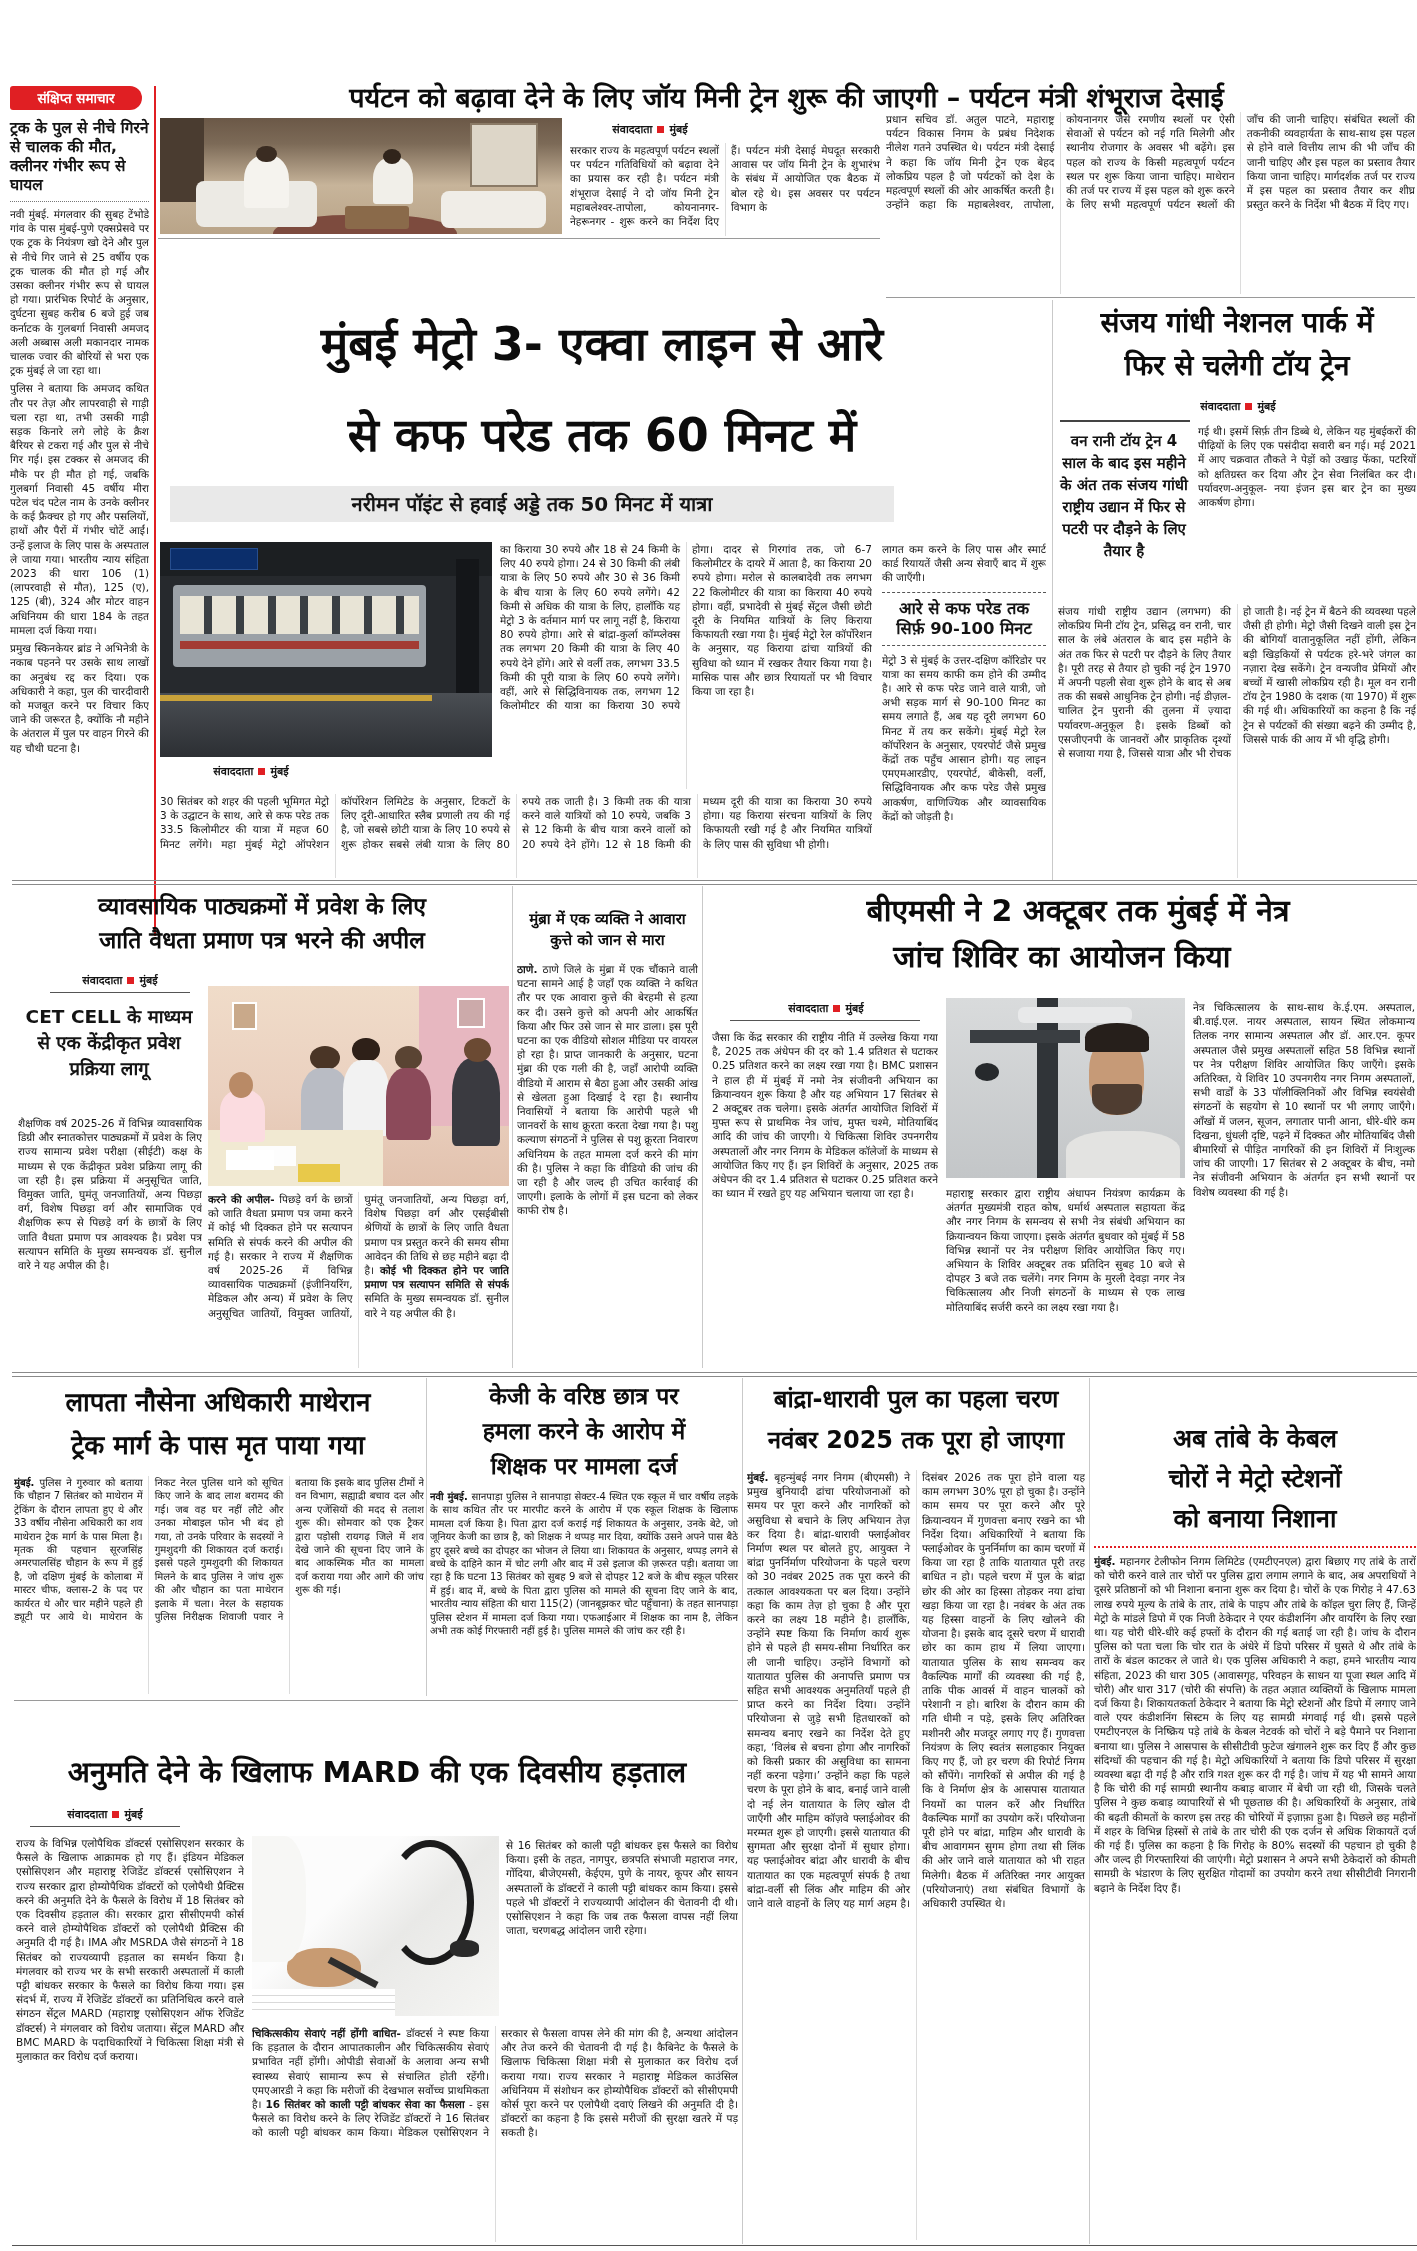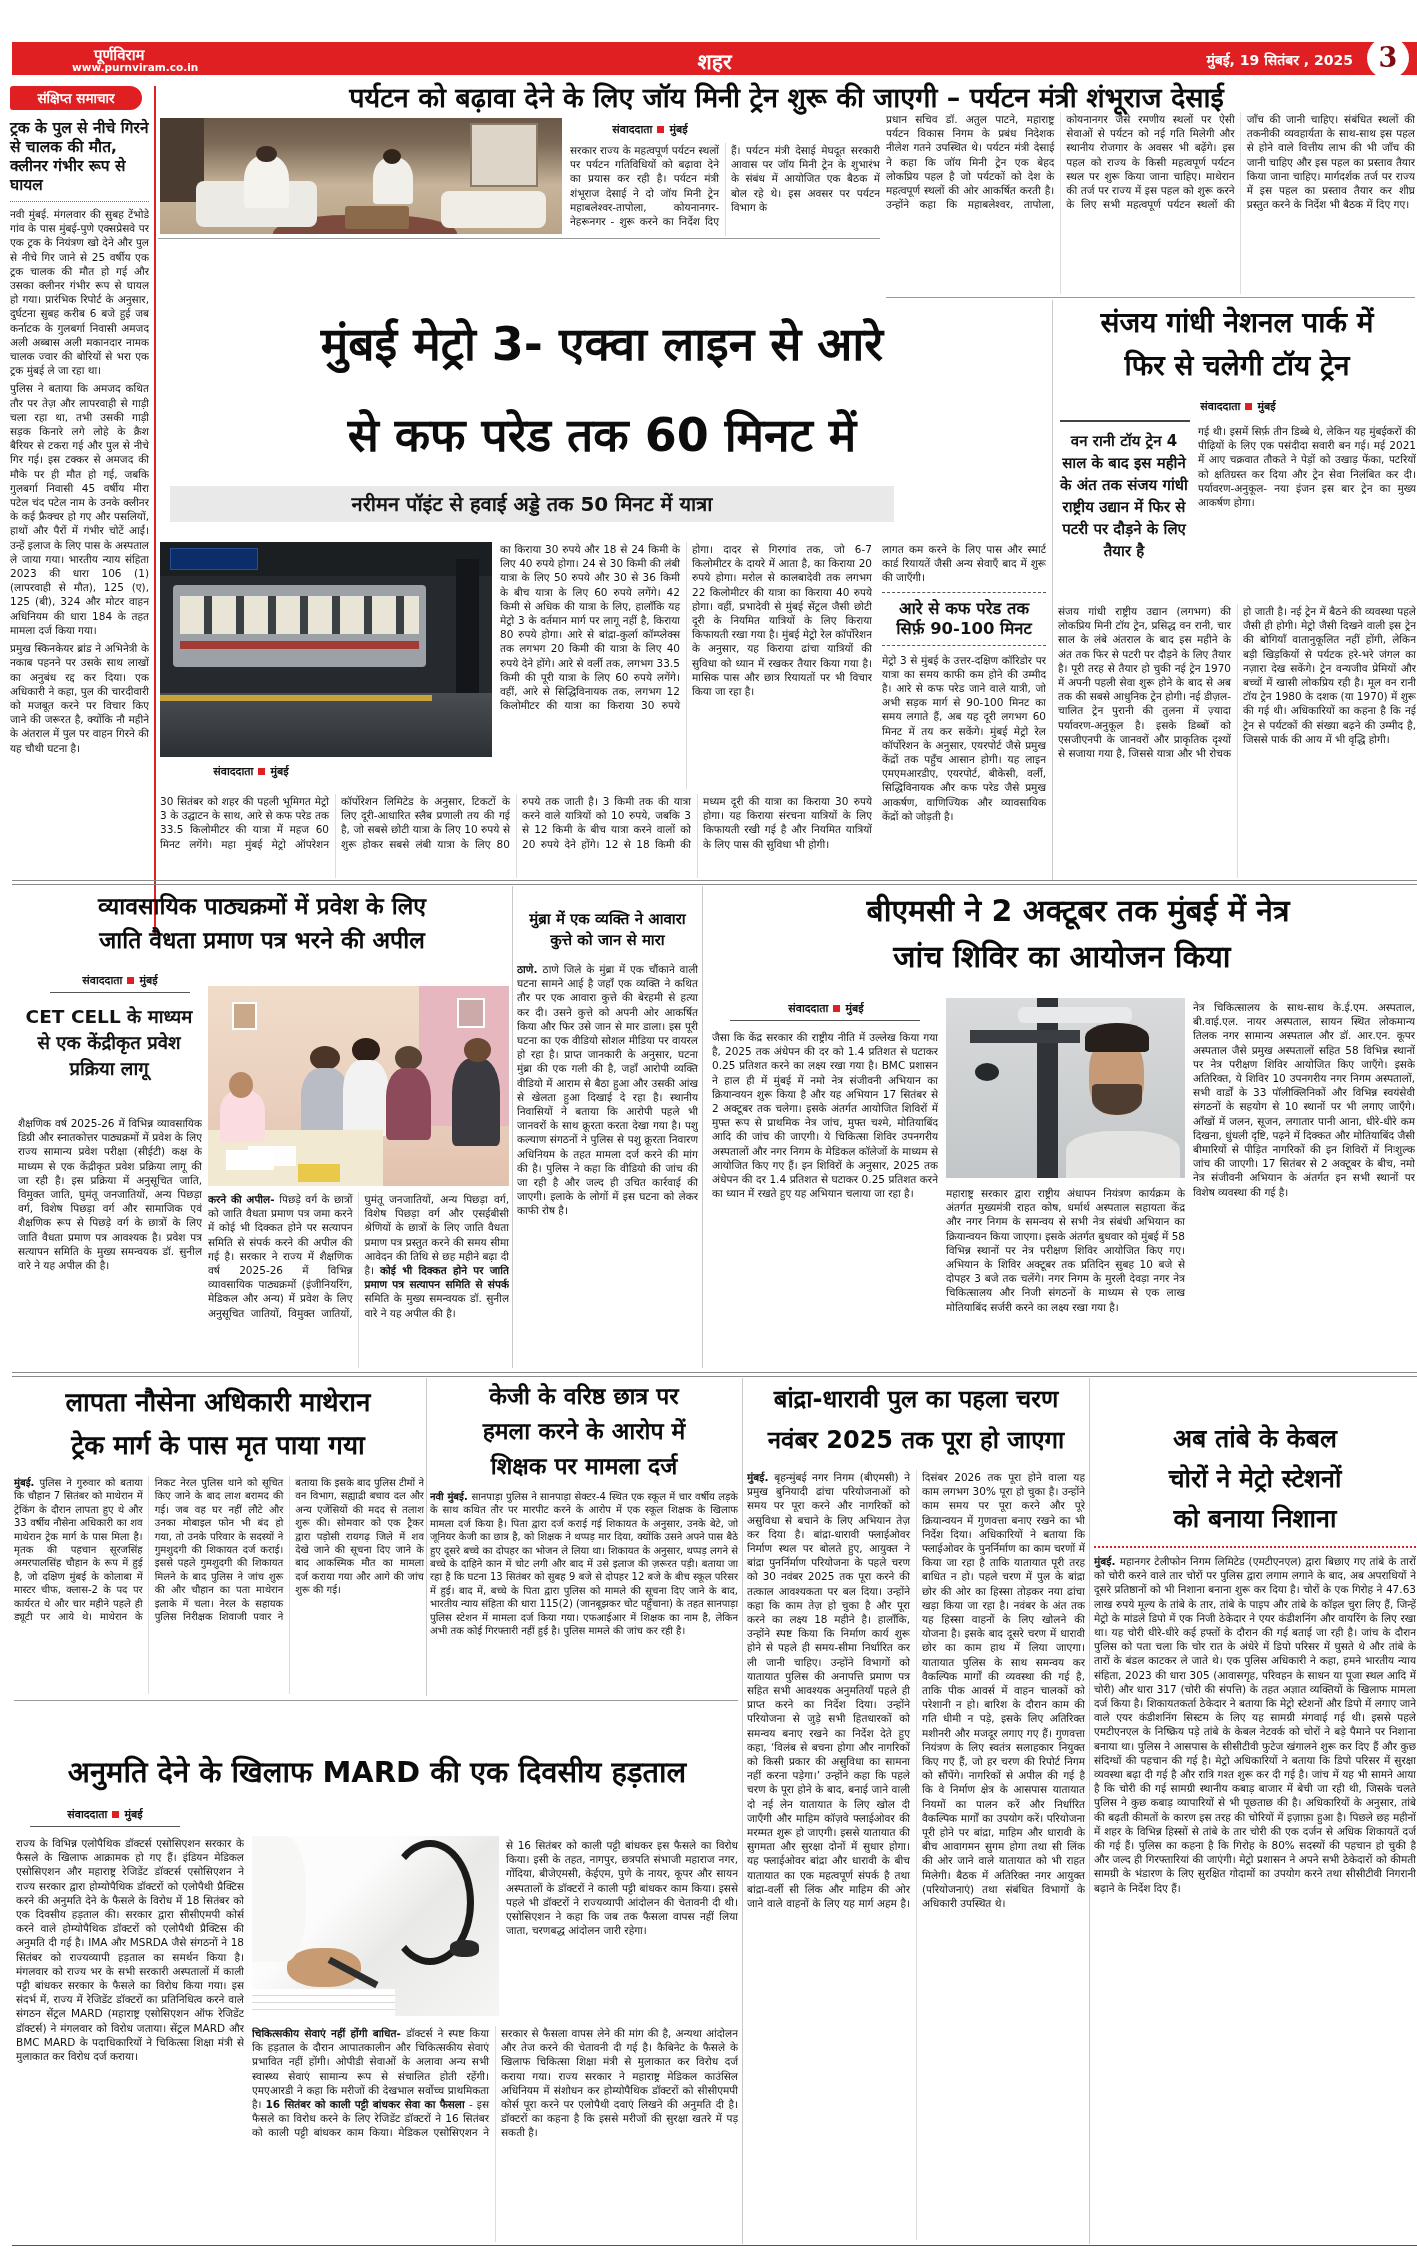--- a/index.html
+++ b/index.html
@@ -30,28 +30,20 @@
   .tagpill{background:var(--red,#e01f23);color:#fff;font-weight:bold;font-size:13.5px;
            text-align:center;line-height:24px;border-radius:4px 16px 16px 4px;}
   #masthead{background:var(--red,#e01f23);}
   .mh-white{color:#fff;font-weight:bold;}
 </style>
 </head>
 <body>
 
 <div id="page">
 
-  <div id="masthead" class="abs" style="left:12px;top:42px;width:1405px;height:33px;">
-    <div class="abs mh-white" style="left:82px;top:2px;font-size:15px;">पूर्णविराम</div>
-    <div class="abs mh-white" style="left:60px;top:19px;font-size:10.5px;">www.purnviram.co.in</div>
-    <div class="abs mh-white" style="left:0;right:0;top:5px;text-align:center;font-size:21px;">शहर</div>
-    <div class="abs mh-white" style="right:64px;top:8px;font-size:14px;">मुंबई, 19 सितंबर , 2025</div>
-    <div class="abs" style="right:8px;top:-5px;width:42px;height:42px;background:#fff;border-radius:50%;text-align:center;
-         font-family:'DejaVu Serif',serif;font-weight:bold;font-size:27px;line-height:42px;color:#7d0d10;">3</div>
-  </div>
 
   <div class="abs" style="left:10px;top:86px;width:146px;height:850px;border-right:2px solid var(--red,#e01f23);padding-right:5px;box-sizing:border-box;">
     <div class="tagpill" style="width:132px;height:24px;">संक्षिप्त समाचार</div>
     <div style="font-weight:bold;font-size:15.5px;line-height:19px;margin-top:9px;border-bottom:1px dotted #777;padding-bottom:6px;">ट्रक के पुल से नीचे गिरने से चालक की मौत, क्लीनर गंभीर रूप से घायल</div>
     <div class="jt b10" style="margin-top:5px;">नवी मुंबई. मंगलवार की सुबह टेंभोडे गांव के पास मुंबई-पुणे एक्सप्रेसवे पर एक ट्रक के नियंत्रण खो देने और पुल से नीचे गिर जाने से 25 वर्षीय एक ट्रक चालक की मौत हो गई और उसका क्लीनर गंभीर रूप से घायल हो गया। प्रारंभिक रिपोर्ट के अनुसार, दुर्घटना सुबह करीब 6 बजे हुई जब कर्नाटक के गुलबर्गा निवासी अमजद अली अब्बास अली मकानदार नामक चालक ज्वार की बोरियों से भरा एक ट्रक मुंबई ले जा रहा था।</div>
     <div class="jt b10" style="margin-top:4px;">पुलिस ने बताया कि अमजद कथित तौर पर तेज़ और लापरवाही से गाड़ी चला रहा था, तभी उसकी गाड़ी सड़क किनारे लगे लोहे के क्रैश बैरियर से टकरा गई और पुल से नीचे गिर गई। इस टक्कर से अमजद की मौके पर ही मौत हो गई, जबकि गुलबर्गा निवासी 45 वर्षीय मीरा पटेल चंद पटेल नाम के उनके क्लीनर के कई फ्रैक्चर हो गए और पसलियों, हाथों और पैरों में गंभीर चोटें आईं। उन्हें इलाज के लिए पास के अस्पताल ले जाया गया। भारतीय न्याय संहिता 2023 की धारा 106 (1) (लापरवाही से मौत), 125 (ए), 125 (बी), 324 और मोटर वाहन अधिनियम की धारा 184 के तहत मामला दर्ज किया गया।</div>
     <div class="jt b10" style="margin-top:4px;height:118px;">प्रमुख स्किनकेयर ब्रांड ने अभिनेत्री के नकाब पहनने पर उसके साथ लाखों का अनुबंध रद्द कर दिया। एक अधिकारी ने कहा, पुल की चारदीवारी को मजबूत करने पर विचार किए जाने की जरूरत है, क्योंकि नौ महीने के अंतराल में पुल पर वाहन गिरने की यह चौथी घटना है।</div>
   </div>
 
   <div class="abs hl" style="left:158px;top:80px;width:1257px;height:38px;font-size:27px;line-height:36px;">पर्यटन को बढ़ावा देने के लिए जॉय मिनी ट्रेन शुरू की जाएगी – पर्यटन मंत्री शंभूराज देसाई</div>

